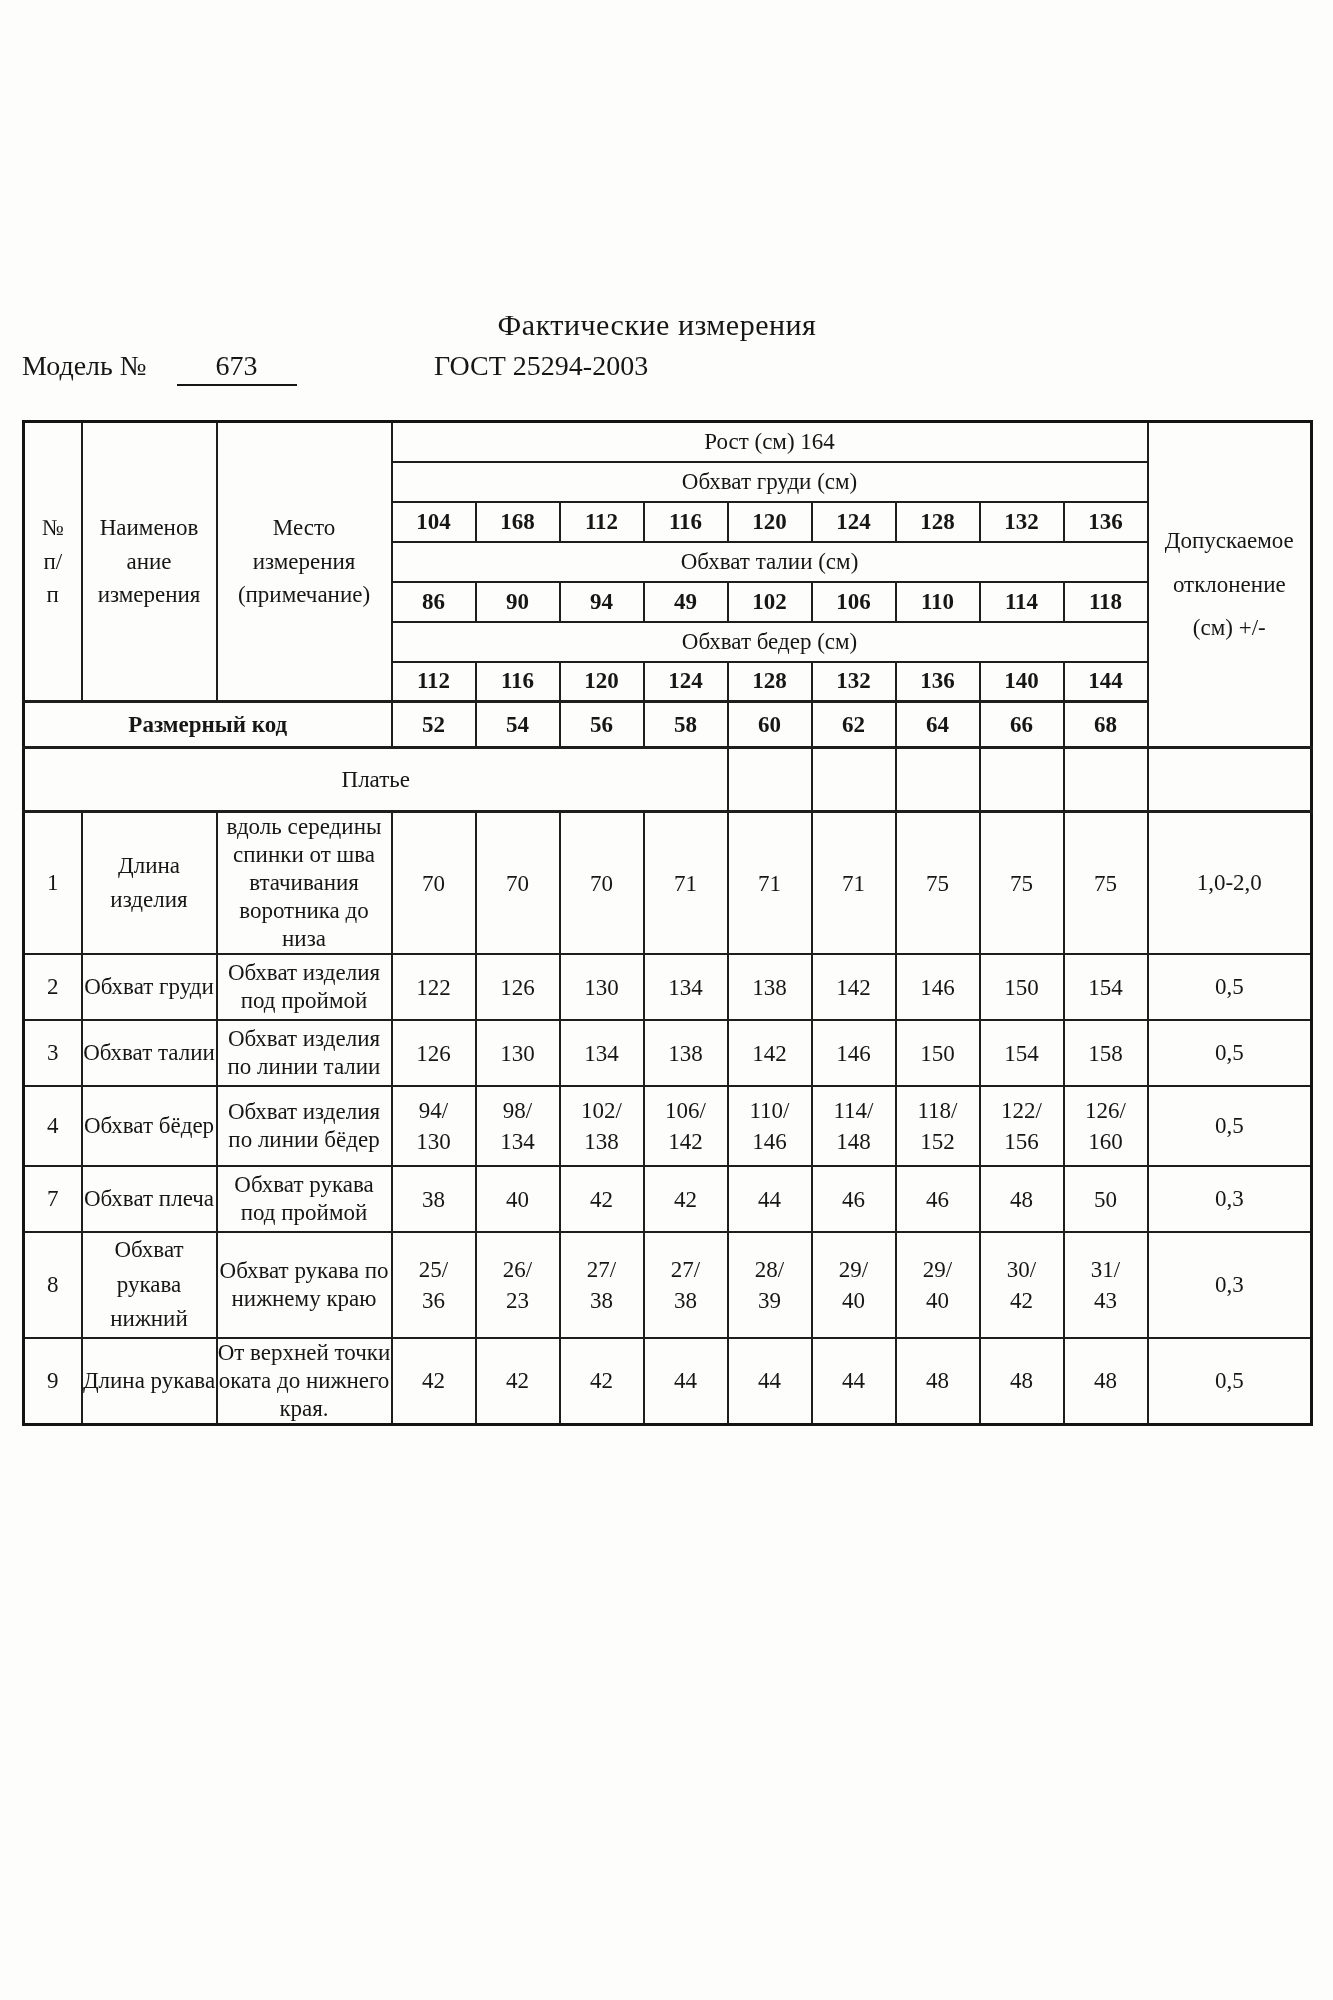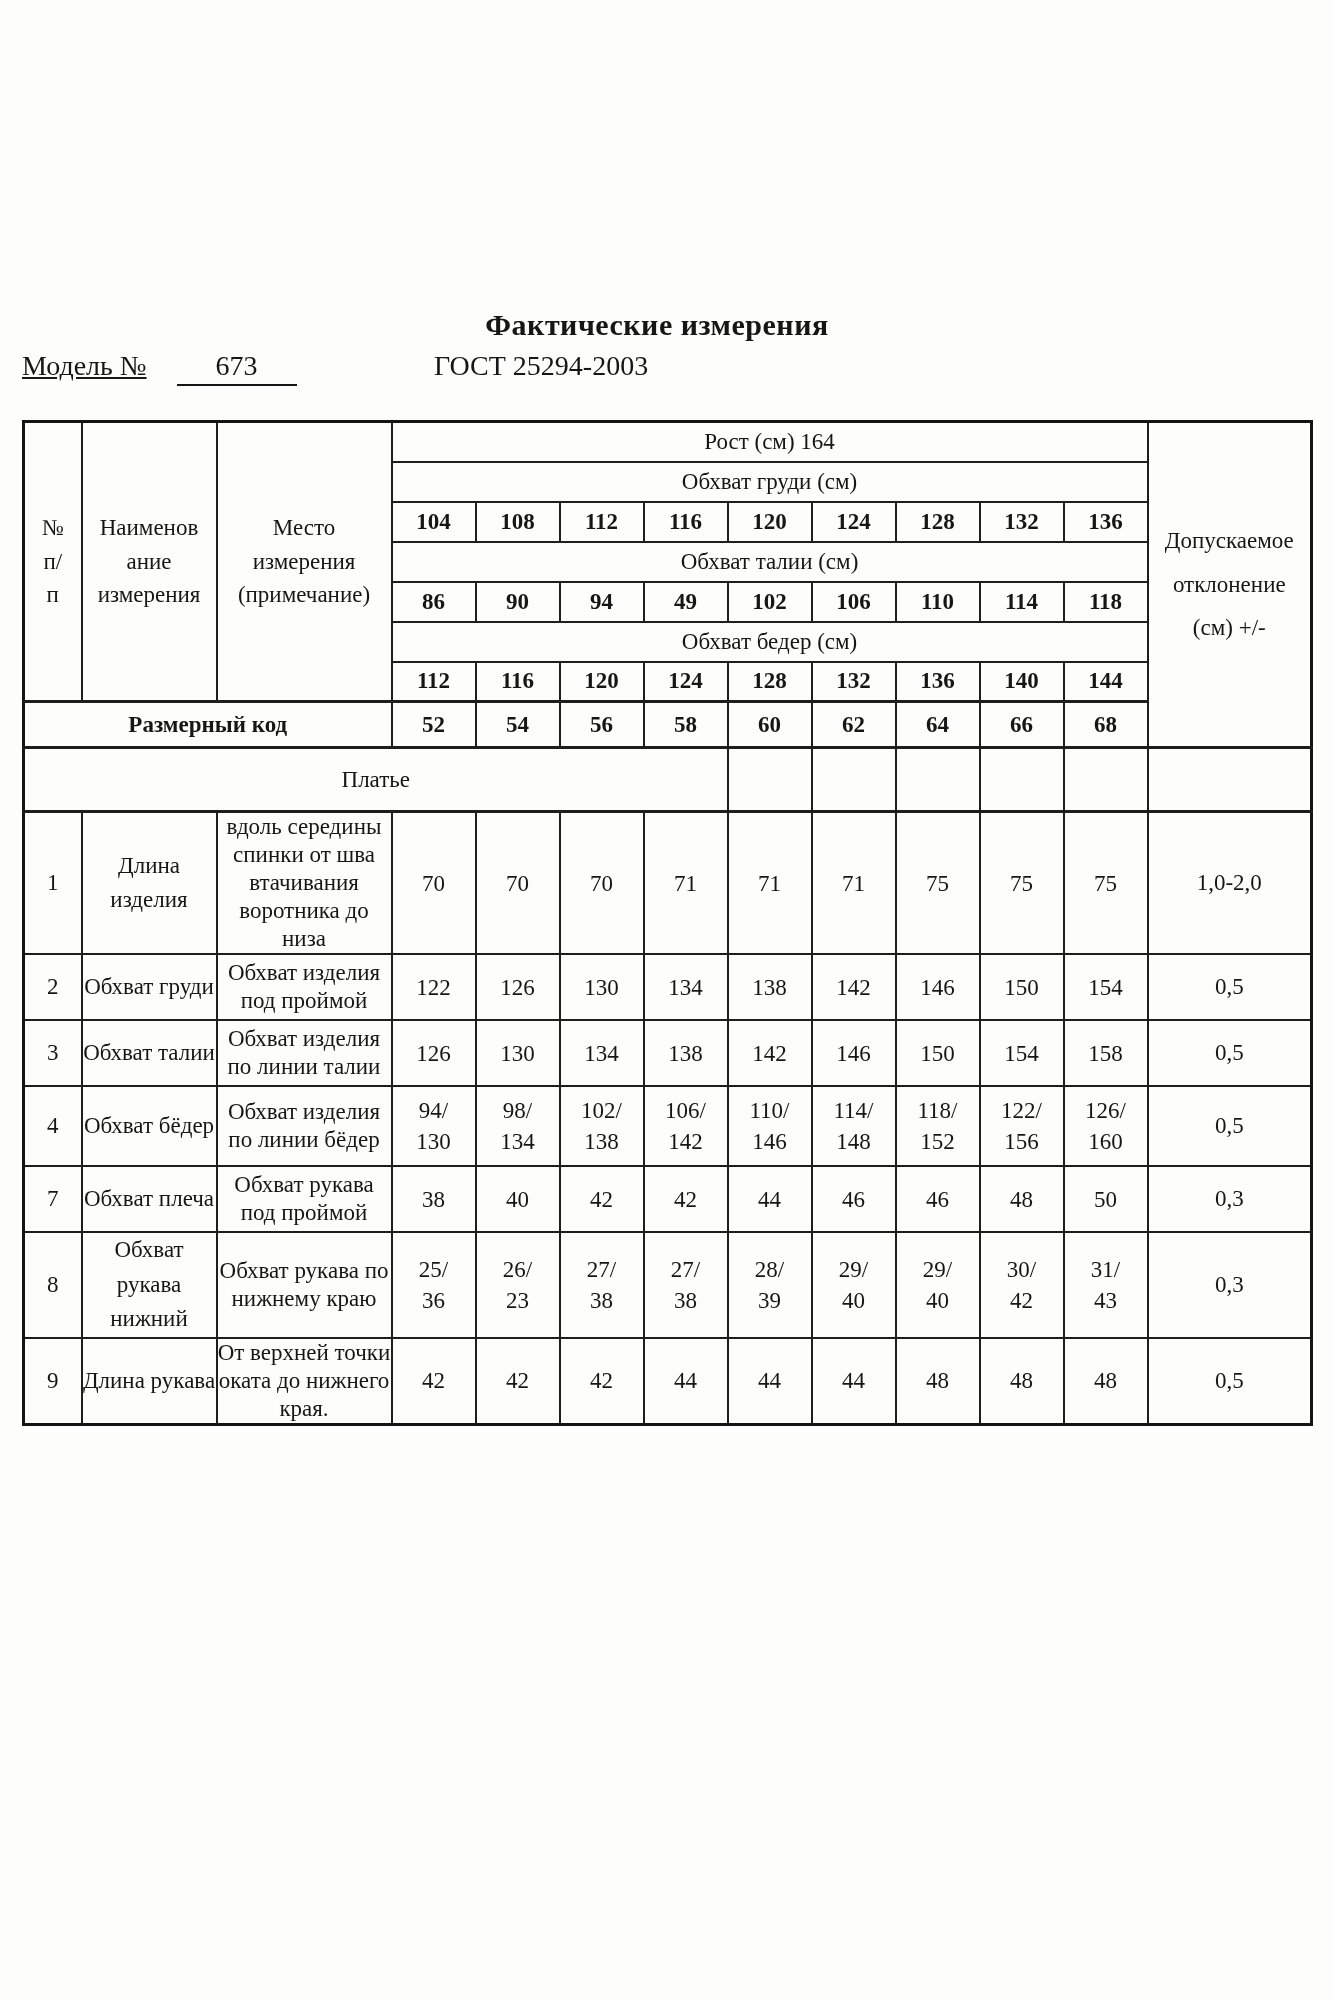--- a/index.html
+++ b/index.html
@@ -9,26 +9,26 @@
     color: #161616;
     font-family: "Liberation Serif", "DejaVu Serif", serif;
     position: relative;
   }
   .doc { padding-left: 22px; padding-right: 0; }
 
   .title {
     padding-top: 308px;
     width: 1270px;
     text-align: center;
-    font-weight: bold;
+    font-weight: normal;
     font-size: 30px;
     letter-spacing: 0.5px;
   }
   .model-name { font-size: 28px; margin-top: 16px; }
-  .model-line { font-size: 28px; margin-top: 8px; position: relative; height: 44px; text-decoration: underline; }
+  .model-line { font-size: 28px; margin-top: 8px; position: relative; height: 44px; }
   .model-num {
     display: inline-block; min-width: 96px; text-align: center;
     border-bottom: 2px solid #161616; margin-left: 30px; padding: 0 12px 2px 12px;
   }
   .gost { position: absolute; left: 412px; top: 0; }
 
   table.meas {
     border-collapse: collapse;
     table-layout: fixed;
     width: 1288px;
@@ -123,21 +123,21 @@
       <td class="band" colspan="9">Рост (см) 164</td>
       <td class="tolh pre" rowspan="8">Допускаемое
 отклонение
 (см) +/-</td>
     </tr>
     <tr class="h38">
       <td class="band" colspan="9">Обхват груди (см)</td>
     </tr>
     <tr class="h38">
       <td class="hval">104</td>
-      <td class="hval">108</td>
+      <td class="hval">168</td>
       <td class="hval">112</td>
       <td class="hval">116</td>
       <td class="hval">120</td>
       <td class="hval">124</td>
       <td class="hval">128</td>
       <td class="hval">132</td>
       <td class="hval">136</td>
     </tr>
     <tr class="h38">
       <td class="band" colspan="9">Обхват талии (см)</td>

